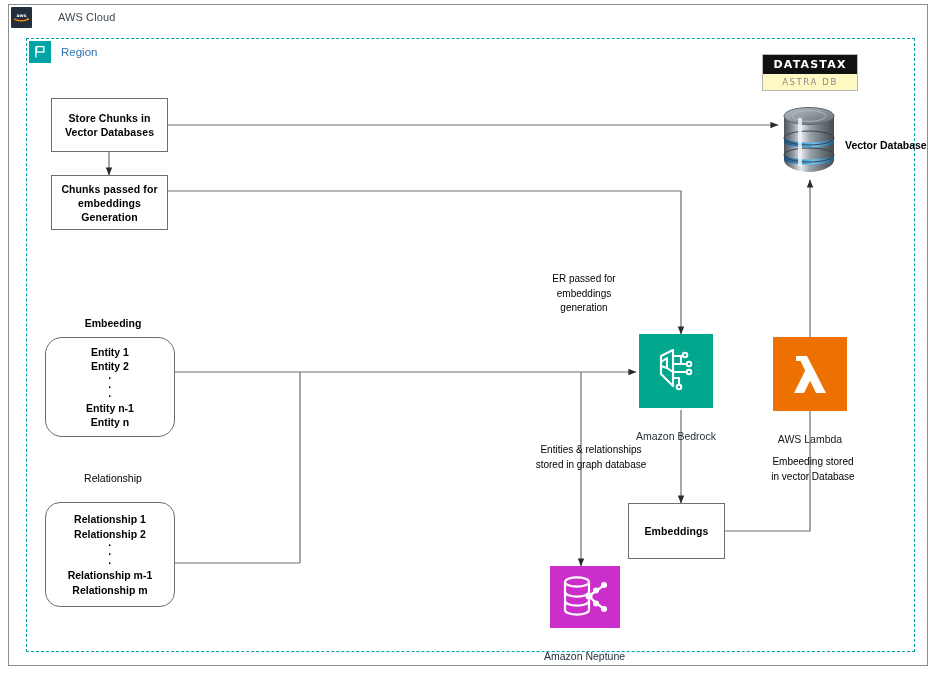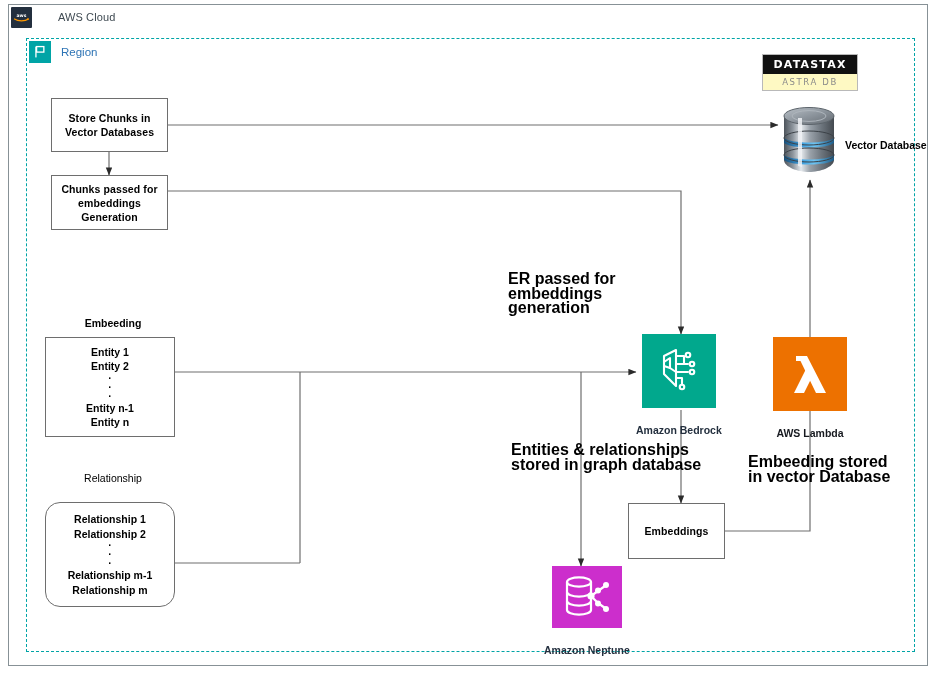--- a/index.html
+++ b/index.html
@@ -152,45 +152,46 @@
     font-size: 10.5px;
     color: #000000;
     text-align: center;
     white-space: nowrap;
   }
   .caption-above.bold { font-weight: bold; }
 
   
   .flabel {
     position: absolute;
-    font-size: 16px;
-    font-weight: bold;
+    font-size: 10px;
+    font-weight: normal;
     color: #000000;
     line-height: 14.5px;
+    text-align: center;
     white-space: nowrap;
   }
 
   
   .svc {
     position: absolute;
     display: flex;
     flex-direction: column;
     align-items: center;
   }
   .svc-tile {
     width: 74px;
     height: 74px;
     display: flex;
     align-items: center;
     justify-content: center;
   }
   .svc-name {
-    margin-top: 16px;
-    font-size: 10.5px;
-    font-weight: bold;
+    margin-top: 22px;
+    font-size: 10.5px;
+    font-weight: normal;
     color: #16191f;
     white-space: nowrap;
     text-align: center;
   }
   .svc-name.navy { color: #232f3e; }
 
   
   .datastax {
     position: absolute;
     width: 96px;
@@ -301,21 +302,21 @@
     <span class="ln">Chunks passed for</span>
     <span class="ln">embeddings</span>
     <span class="ln">Generation</span>
   </div>
 
   <div class="pbox" style="left:628px; top:503px; width:97px; height:56px;">
     <span class="ln">Embeddings</span>
   </div>
 
   <div class="caption-above bold" style="left:43px; top:317px; width:140px;">Embeeding</div>
-  <div class="listbox" style="left:45px; top:337px; width:130px; height:100px;">
+  <div class="listbox" style="left:45px; top:337px; width:130px; height:100px;border-radius:17px;">
     <span class="ln">Entity 1</span>
     <span class="ln">Entity 2</span>
     <span class="dot">·</span>
     <span class="dot">·</span>
     <span class="dot">·</span>
     <span class="ln">Entity n-1</span>
     <span class="ln">Entity n</span>
   </div>
 
   <div class="caption-above" style="left:43px; top:472px; width:140px;">Relationship</div>

